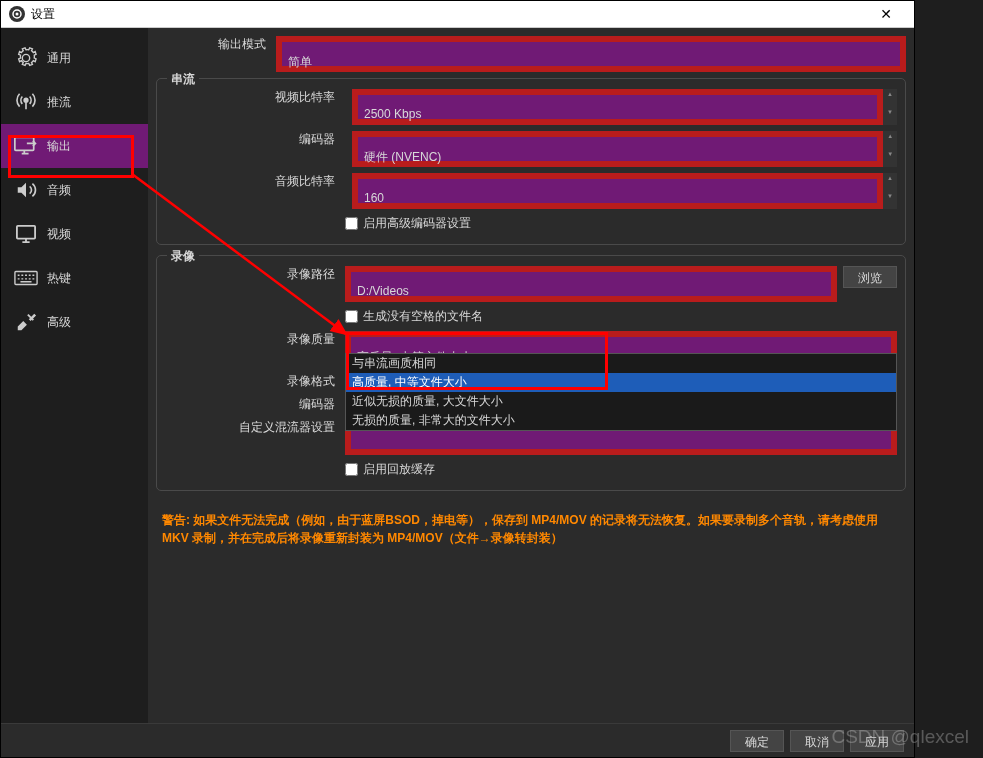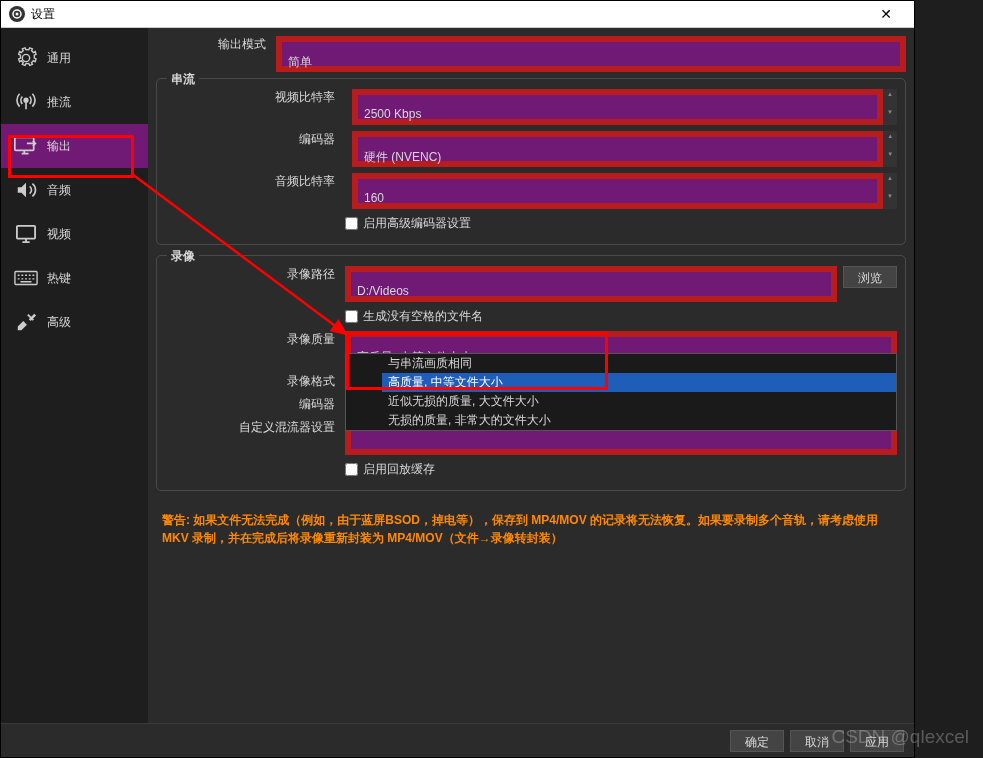--- a/index.html
+++ b/index.html
@@ -121,21 +121,20 @@
       background: #1a1a1a;
       border: 1px solid #555;
       z-index: 50;
     }
     .dropdown-item {
       padding: 1px 6px;
       cursor: pointer;
       color: #d8d8d8;
       font-size: 12px;
       white-space: nowrap;
-      margin-left: 36px;
     }
     .dropdown-item.selected { background: #1e5db8; color: #fff; }
     .warning {
       color: #ff8800;
       font-weight: bold;
       padding: 10px 6px;
       line-height: 1.5;
     }
     .footer {
       height: 34px;

